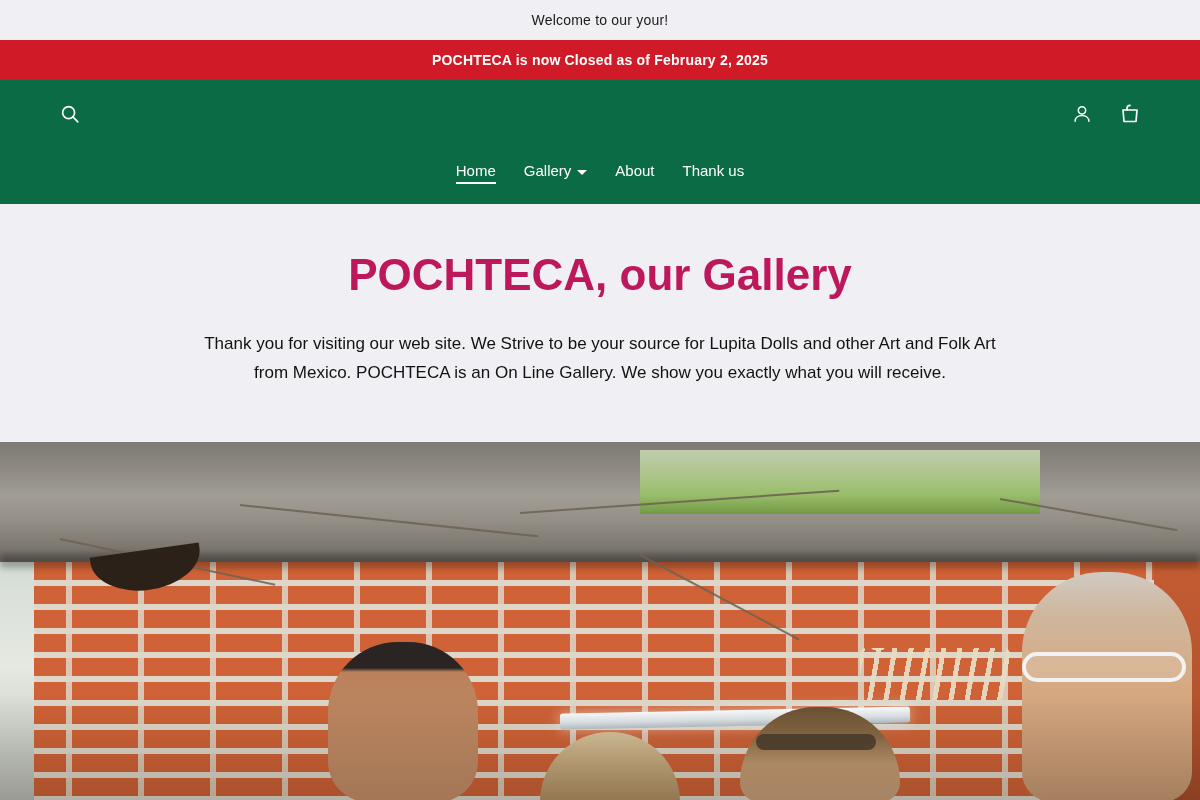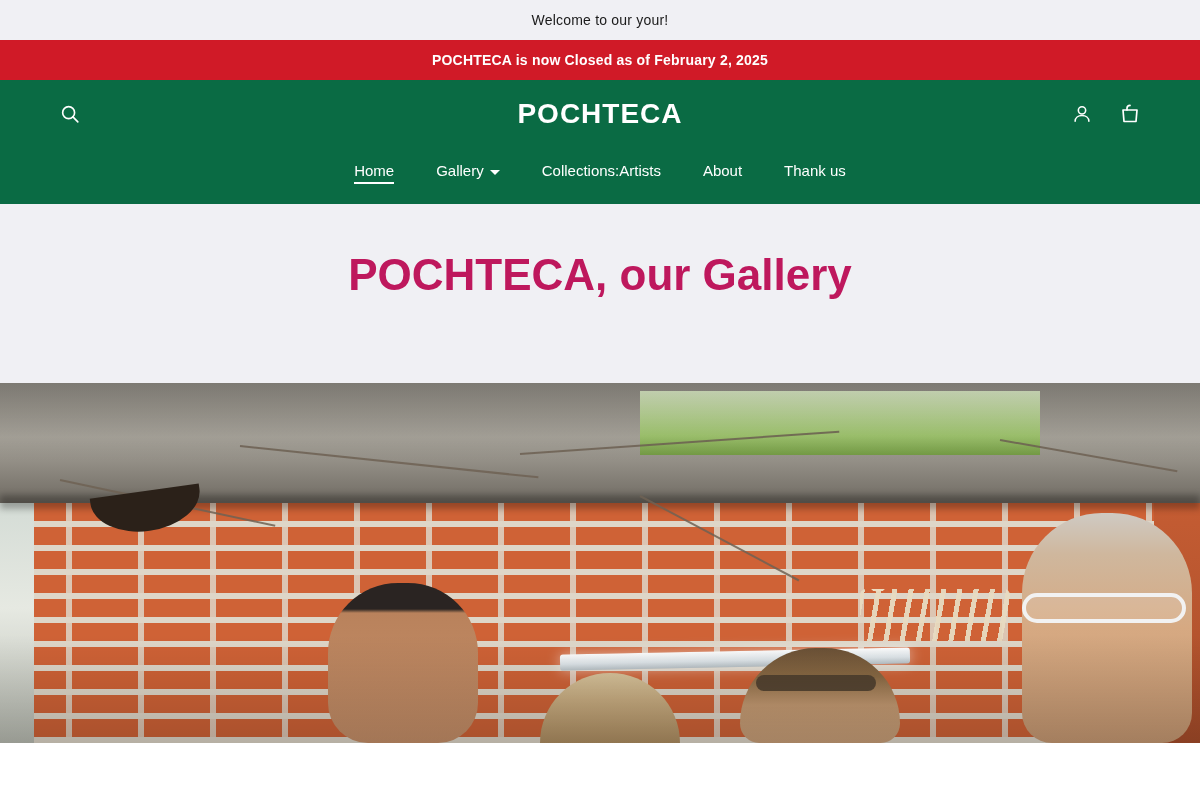--- a/index.html
+++ b/index.html
@@ -74,21 +74,21 @@
     z-index: 2;
   }
 
   
   .navbar {
     background: #0a6b44;
     height: 56px;
     display: flex;
     align-items: flex-start;
     justify-content: center;
-    gap: 14px;
+    gap: 0;
     padding-top: 6px;
   }
   .nav-item {
     color: #ffffff;
     font-size: 15px;
     padding: 8px 14px;
     display: flex;
     align-items: center;
     gap: 6px;
     cursor: pointer;
@@ -300,23 +300,20 @@
     <button class="icon-btn">
       <span>
         <svg width="22" height="22" viewBox="0 0 24 24" fill="none" stroke="currentColor" stroke-width="1.8">
           <circle cx="10.5" cy="10.5" r="6.5"></circle>
           <line x1="15.2" y1="15.2" x2="20.5" y2="20.5" stroke-linecap="round"></line>
         </svg>
       </span>
     </button>
   </div>
 
-  <div class="brand">
-    <a href="#">POCHTECA</a>
-  </div>
 
   <div class="header-right">
     <button class="icon-btn">
       <span>
         <svg width="22" height="22" viewBox="0 0 24 24" fill="none" stroke="currentColor" stroke-width="1.7">
           <circle cx="12" cy="8" r="4"></circle>
           <path d="M4.5 20c0-4 3.4-6.4 7.5-6.4S19.5 16 19.5 20" stroke-linecap="round"></path>
         </svg>
       </span>
     </button>
@@ -333,32 +330,30 @@
 
 <nav class="navbar">
   <div class="nav-item active">
     <span class="label">Home</span>
   </div>
   <div class="nav-item">
     <span class="label">Gallery</span>
     <span class="caret"></span>
   </div>
   <div class="nav-item">
-    <span class="label">Collections:Artists</span>
-  </div>
-  <div class="nav-item">
     <span class="label">About</span>
   </div>
   <div class="nav-item">
     <span class="label">Thank us</span>
   </div>
 </nav>
 
 <section class="intro">
   <h1>POCHTECA, our Gallery</h1>
+  <p>Thank you for visiting our web site. We Strive to be your source for Lupita Dolls and other Art and Folk Art from Mexico. POCHTECA is an On Line Gallery. We show you exactly what you will receive.</p>
 </section>
 
 <section class="photo">
   <div class="brick"></div>
   <div class="brick-cols"></div>
   <div class="brick-cols2"></div>
   <div class="left-window"></div>
   <div class="right-panel"></div>
   <div class="concrete-beam"></div>
   <div class="window-light"></div>

